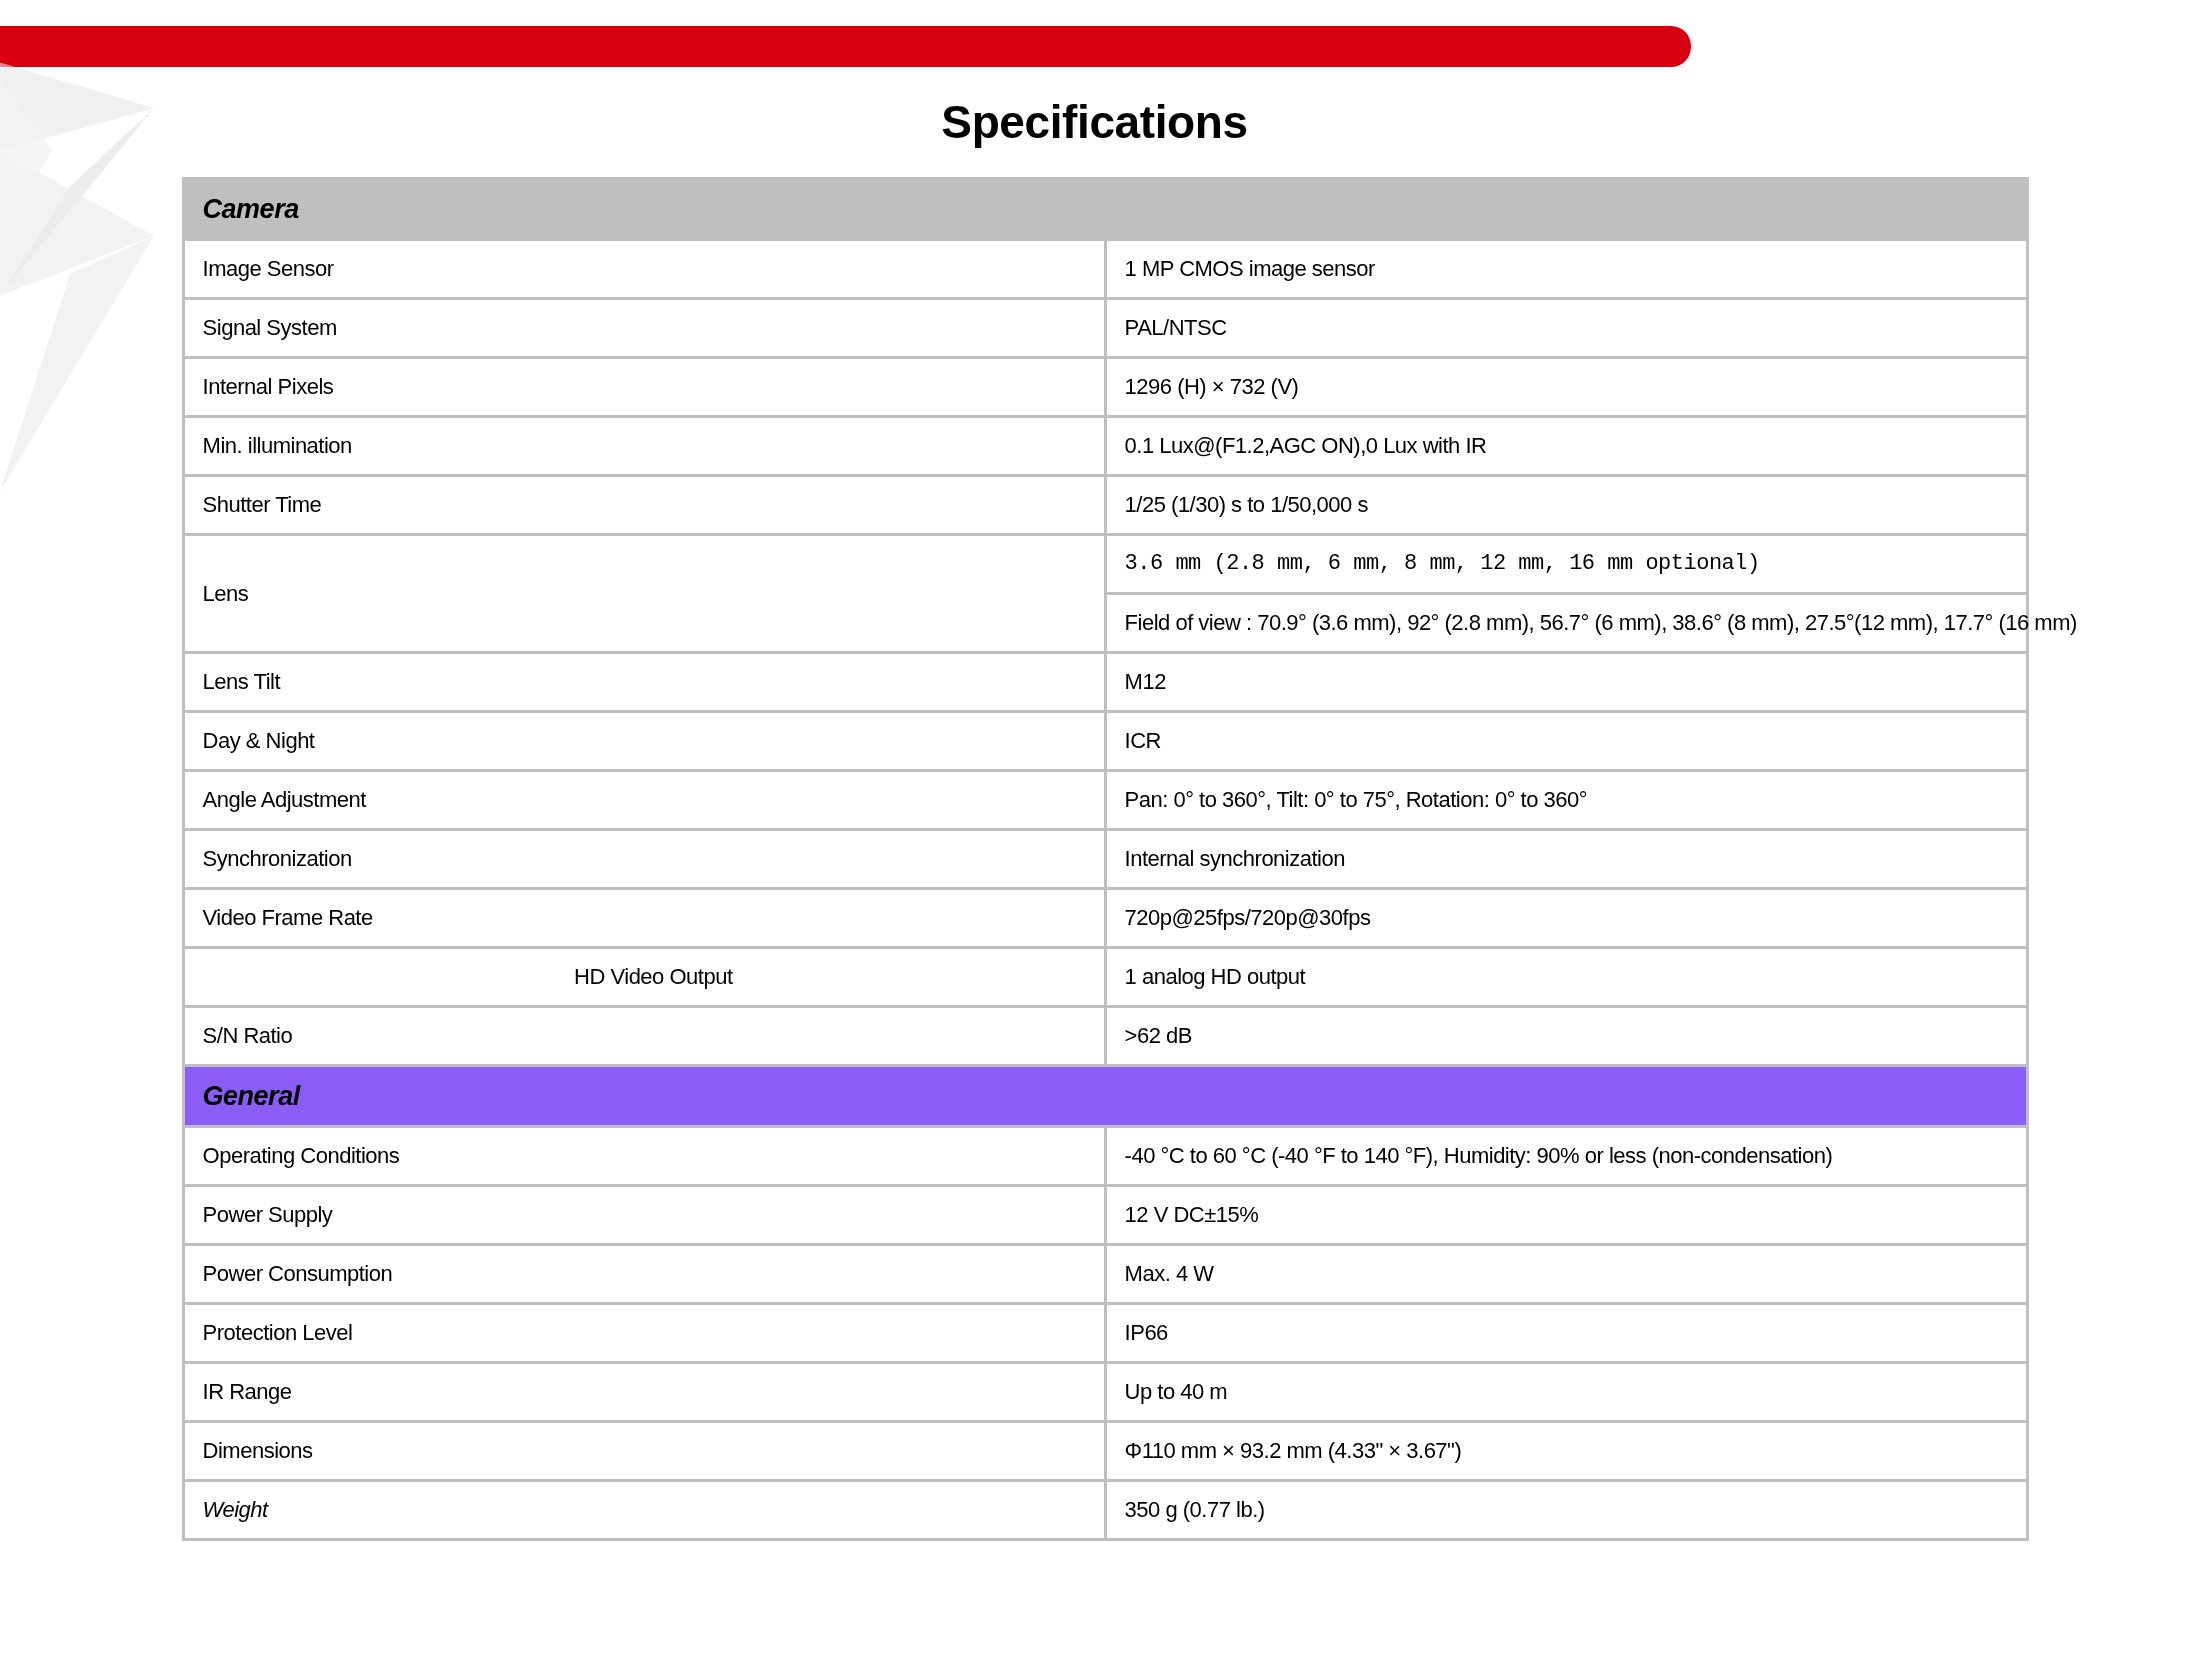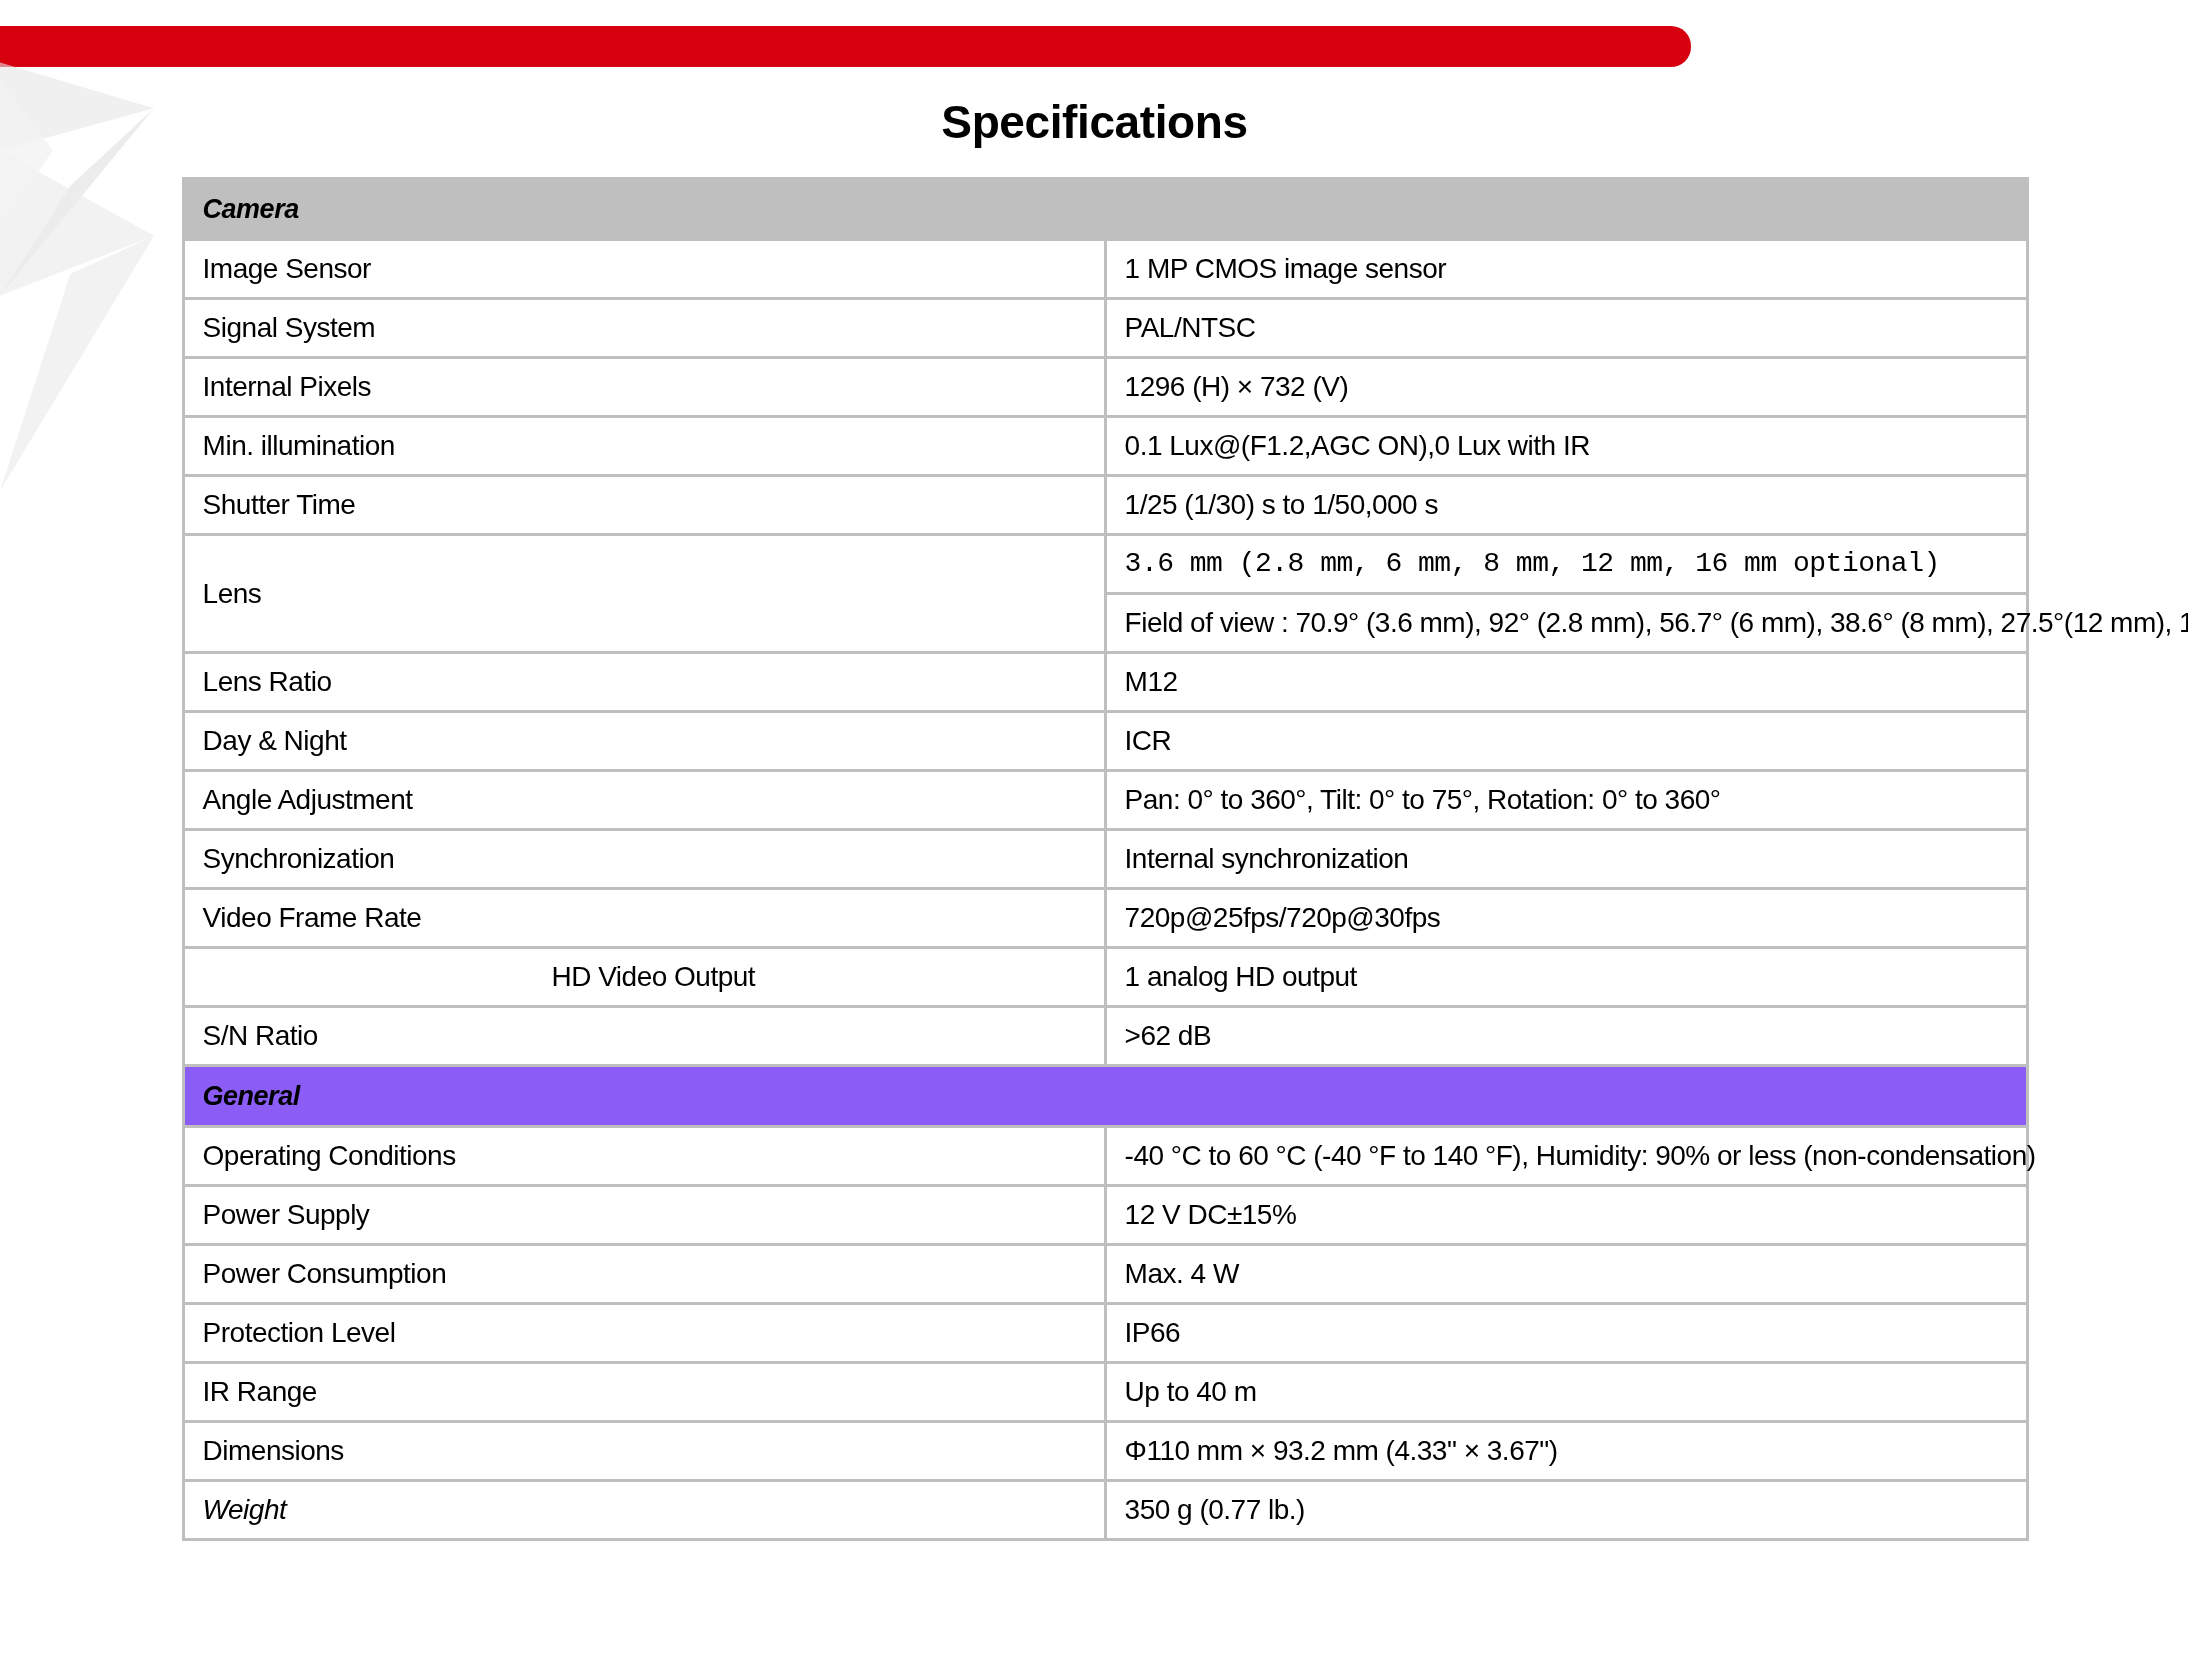--- a/index.html
+++ b/index.html
@@ -15,21 +15,21 @@
   .title {
     position:absolute; left:0; width:2189px; top:94px; text-align:center;
     font-size:46px; font-weight:bold; letter-spacing:-0.4px; line-height:56px;
   }
   table.spec {
     position:absolute; left:182px; top:177px; width:1847px;
     border-collapse:collapse; table-layout:fixed;
   }
   table.spec td {
     border:3.5px solid #bfbfbf; height:56px; padding:0 0 0 17.6px;
-    font-size:28px; letter-spacing:-0.5px; vertical-align:middle; white-space:nowrap;
+    font-size:22px; letter-spacing:-0.5px; vertical-align:middle; white-space:nowrap;
     line-height:34px;
   }
   table.spec td.label { width:371px; }
   table.spec tr.section td {
     font-weight:bold; font-style:italic; height:58px; font-size:27px;
   }
 </style>
 </head>
 <body>
 
@@ -71,21 +71,21 @@
         <td style="border-color: rgb(191, 191, 191);">1/25 (1/30) s to 1/50,000 s</td>
       </tr>
       <tr>
         <td class="label" rowspan="2" style="border-color: rgb(191, 191, 191);">Lens</td>
         <td style="border-color: rgb(191, 191, 191); font-family: Liberation Mono, monospace;">3.6 mm (2.8 mm, 6 mm, 8 mm, 12 mm, 16 mm optional)</td>
       </tr>
       <tr>
         <td style="border-color: rgb(191, 191, 191);">Field of view : 70.9° (3.6 mm), 92° (2.8 mm), 56.7° (6 mm), 38.6° (8 mm), 27.5°(12 mm), 17.7° (16 mm)</td>
       </tr>
       <tr>
-        <td class="label" rowspan="1" style="border-color: rgb(191, 191, 191);">Lens Ratio</td>
+        <td class="label" rowspan="1" style="border-color: rgb(191, 191, 191);">Lens Tilt</td>
         <td style="border-color: rgb(191, 191, 191); margin-top: 24px;">M12</td>
       </tr>
       <tr>
         <td class="label" rowspan="1" style="border-color: rgb(191, 191, 191);">Day &amp; Night</td>
         <td style="border-color: rgb(191, 191, 191);">ICR</td>
       </tr>
       <tr>
         <td class="label" rowspan="1" style="border-color: rgb(191, 191, 191);">Angle Adjustment</td>
         <td style="border-color: rgb(191, 191, 191);">Pan: 0° to 360°, Tilt: 0° to 75°, Rotation: 0° to 360°</td>
       </tr>

